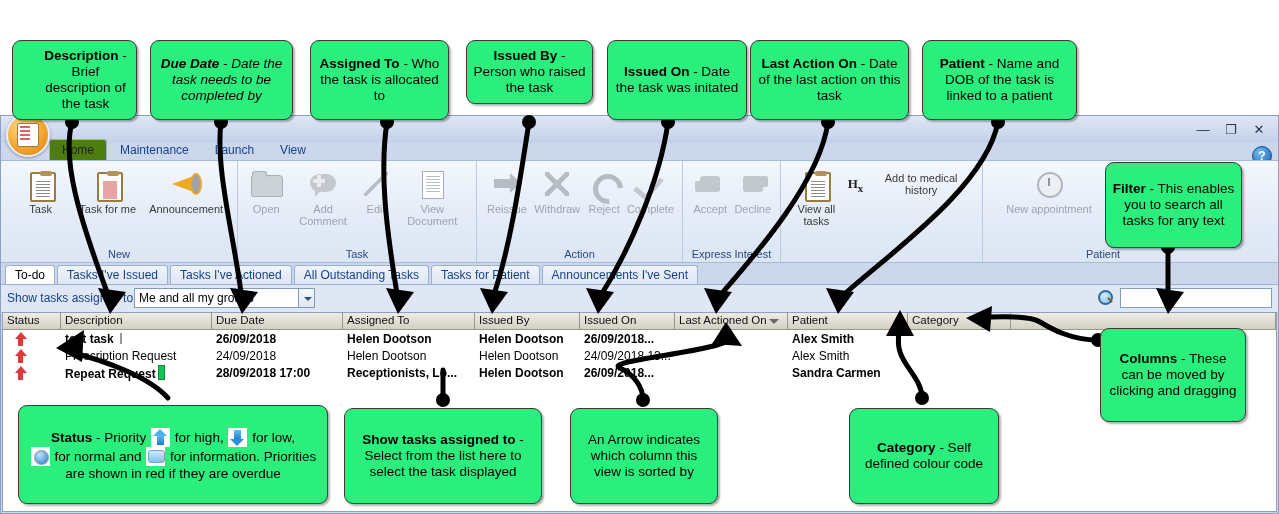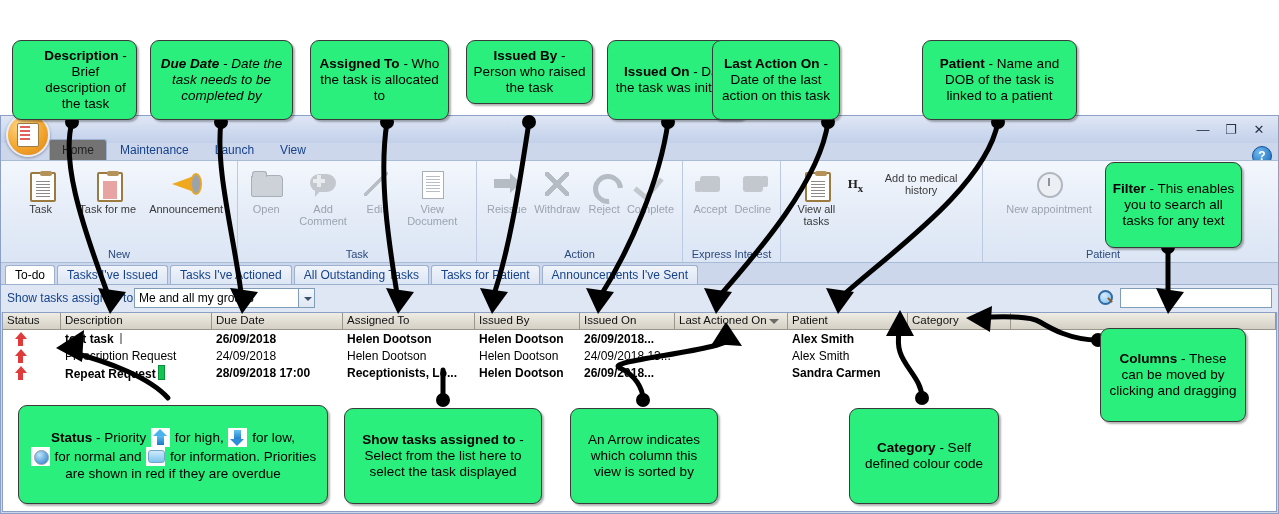--- a/index.html
+++ b/index.html
@@ -54,21 +54,21 @@
   
   #ribbon-tabs{
     position:absolute;left:48px;top:24px;height:20px;
     display:flex;align-items:flex-end;
   }
   .rtab{
     padding:3px 12px 3px 12px;font-size:12px;color:#15428b;
     border:1px solid transparent;border-bottom:none;white-space:nowrap;
   }
   .rtab.active{
-    background:#737373;border-color:#9cb0cf;border-radius:3px 3px 0 0;color:#222;
+    background:#4d7c0f;border-color:#9cb0cf;border-radius:3px 3px 0 0;color:#222;
   }
   
   #ribbon{
     position:absolute;left:0;top:44px;width:100%;height:103px;
     background:linear-gradient(to bottom,#f3f7fd 0%,#e6edf8 48%,#dbe5f4 100%);
     border-top:1px solid #a8bcd8;border-bottom:1px solid #a8bcd8;
     box-sizing:border-box;
     display:flex;
   }
   .rgroup{
@@ -519,21 +519,21 @@
 </div>
 <div class="callout" style="left:310px;top:40px;width:139px;height:80px;">
   <span><b>Assigned To</b><span> - Who the task is allocated to</span></span>
 </div>
 <div class="callout" style="left:466px;top:40px;width:127px;height:64px;">
   <span><b>Issued By</b><span> - Person who raised the task</span></span>
 </div>
 <div class="callout" style="left:607px;top:40px;width:140px;height:80px;">
   <span><b>Issued On</b><span> - Date the task was initated</span></span>
 </div>
-<div class="callout" style="left:712px;top:40px;width:128px;height:80px;">
+<div class="callout" style="left:750px;top:40px;width:159px;height:80px;">
   <span><b>Last Action On</b><span> - Date of the last action on this task</span></span>
 </div>
 <div class="callout" style="left:922px;top:40px;width:155px;height:80px;">
   <span><b>Patient</b><span> - Name and DOB of the task is linked to a patient</span></span>
 </div>
 <div class="callout" style="left:1105px;top:162px;width:137px;height:86px;">
   <span><b>Filter</b><span> - This enables you to search all tasks for any text</span></span>
 </div>
 <div class="callout" style="left:1100px;top:328px;width:146px;height:94px;">
   <span><b>Columns</b><span> - These can be moved by clicking and dragging</span></span>

